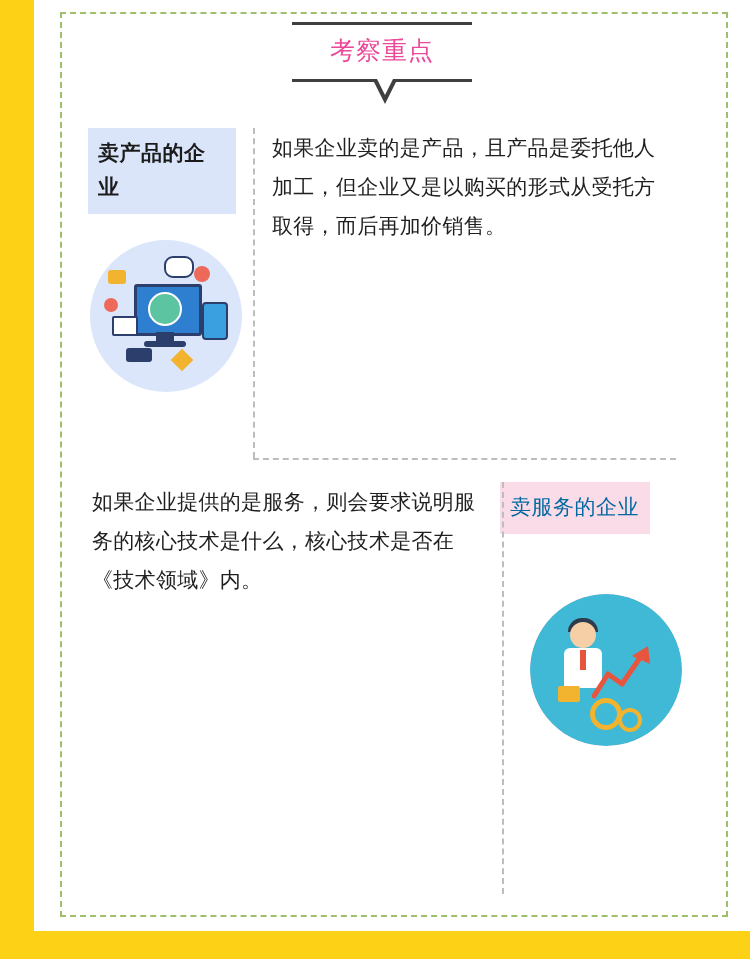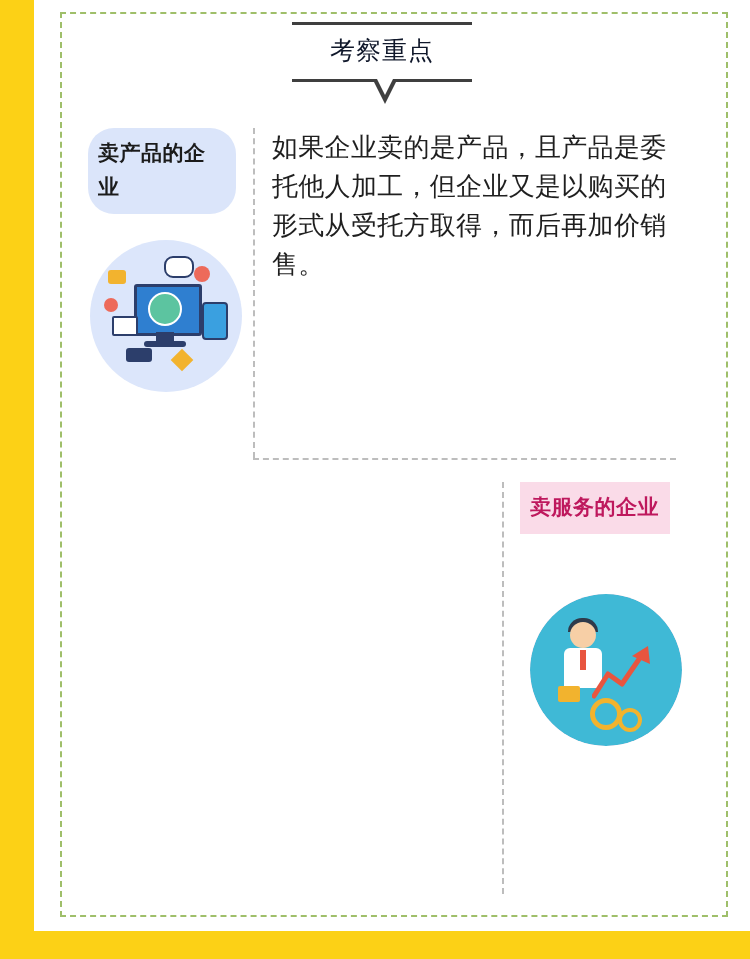--- a/index.html
+++ b/index.html
@@ -83,21 +83,21 @@
   }
   .header-bubble .title-text {
     position: absolute;
     left: 0;
     top: 0;
     width: 180px;
     height: 57px;
     line-height: 57px;
     text-align: center;
     font-size: 25px;
-    color: #0f172a;
+    color: #ec4899;
     letter-spacing: 1px;
     font-weight: 400;
   }
   .header-bubble .tail {
     position: absolute;
     left: 82px;
     top: 60px;
     width: 0;
     height: 0;
     border-left: 11px solid transparent;
@@ -129,21 +129,20 @@
     top: 0;
     width: 148px;
     padding: 8px 10px 10px 10px;
     box-sizing: border-box;
     background: #dbe5fa;
     color: #1b1b1b;
     font-size: 21px;
     font-weight: 700;
     line-height: 34px;
     letter-spacing: 0.5px;
-    border-radius: 26px;
   }
   .illus-circle-1 {
     position: absolute;
     left: 2px;
     top: 112px;
     width: 152px;
     height: 152px;
     border-radius: 50%;
     background: #dce6fb;
     overflow: hidden;
@@ -152,21 +151,21 @@
     position: absolute;
     left: 10px;
     top: 132px;
     width: 152px;
     height: 152px;
     border-radius: 50%;
     background: #f9d9e6;
     overflow: hidden;
   }
   .body-text {
-    font-size: 26px;
+    font-size: 21px;
     line-height: 39px;
     color: #1f1f1f;
     letter-spacing: 0.3px;
   }
   .s1-text {
     position: absolute;
     left: 184px;
     top: 0;
     width: 400px;
   }
@@ -190,29 +189,29 @@
   
   .section-2 {
     position: absolute;
     left: 88px;
     top: 482px;
     width: 588px;
     height: 420px;
   }
   .label-pink {
     position: absolute;
-    left: 432px;
+    left: 412px;
     top: 0;
     width: 150px;
     padding: 8px 10px 10px 10px;
     box-sizing: border-box;
     background: #fadbe8;
-    color: #be185d;
+    color: #0369a1;
     font-size: 21px;
-    font-weight: 700;
+    font-weight: 400;
     line-height: 34px;
     letter-spacing: 0.5px;
   }
   .s2-text {
     position: absolute;
     left: 4px;
     top: 0;
     width: 398px;
   }
   .divider-v-2 {
@@ -341,16 +340,17 @@
           <polygon points="56,2 58,20 40,12" fill="#e8553f"></polygon>
         </svg>
       </div>
       <div class="sv-gear1"></div>
       <div class="sv-gear2"></div>
     </div>
 
     <div class="divider-v-2"></div>
 
     <div class="s2-text">
+      <div class="body-text">如果企业提供的是服务，则会要求说明服务的核心技术是什么，核心技术是否在《技术领域》内。</div>
     </div>
   </div>
 
 </div>
 
 </body></html>

